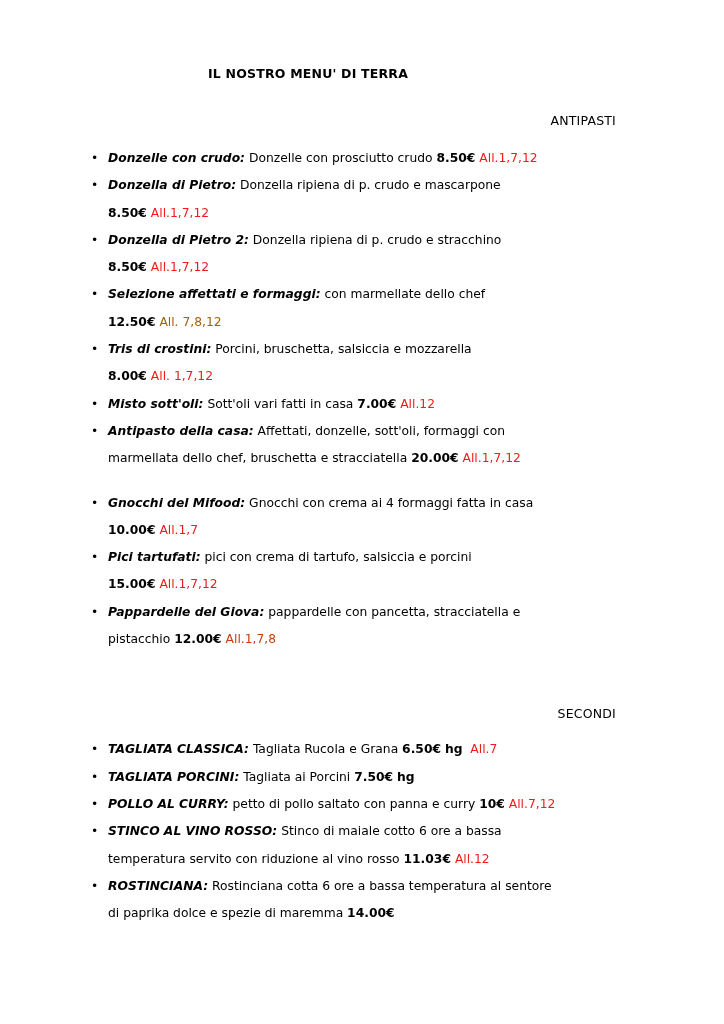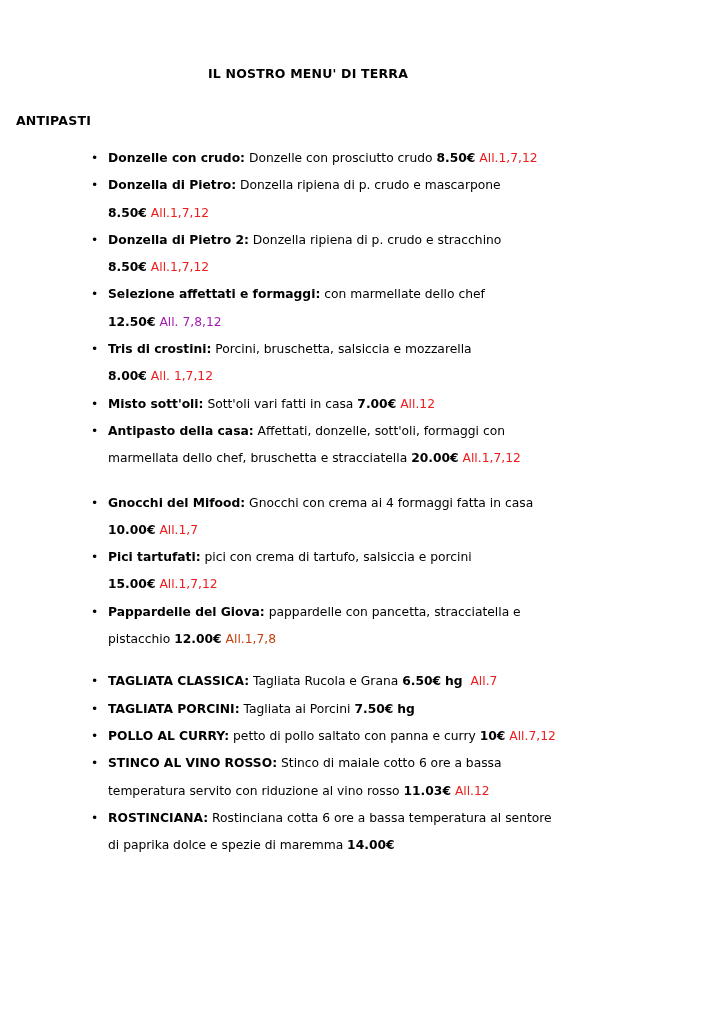--- a/index.html
+++ b/index.html
@@ -28,26 +28,25 @@
     font-weight: bold;
     letter-spacing: 0.2px;
     margin: 0;
     padding-top: 66px;
     line-height: 1.2;
   }
   .section {
     margin: 0;
   }
   .section-head {
-    text-align: left;
+    text-align: right;
     font-size: 12.5px;
-    font-weight: bold;
+    font-weight: normal;
     letter-spacing: 0.2px;
     line-height: 1.2;
-    margin-left: 16px;
   }
   .section-antipasti .section-head { padding-top: 32px; }
   .section-primi .section-head { padding-top: 77px; }
   .section-secondi .section-head { padding-top: 53px; }
 
   .items {
     list-style: none;
     margin: 0;
     padding: 0;
   }
@@ -67,20 +66,21 @@
   }
   .item .bullet {
     position: absolute;
     left: 91px;
     top: 0;
     font-size: 12.3px;
     line-height: 27.3px;
   }
   .item .nm {
     font-weight: bold;
+    font-style: italic;
   }
   .item .desc {
     font-weight: normal;
   }
   .item .price {
     font-weight: bold;
     white-space: nowrap;
     text-align: right;
   }
   .item .unit {
@@ -100,34 +100,35 @@
 
   <h1 class="doc-title">IL NOSTRO MENU' DI TERRA</h1>
 
   <div id="sections-root">
       <div class="section section-antipasti">
         <div class="section-head">ANTIPASTI</div>
         <ul class="items">
           <li class="item"><span class="bullet">•</span><span class="nm">Donzelle con crudo:</span> <span class="desc">Donzelle con prosciutto crudo</span> <span class="price">8.50€</span><span class="sp"> </span><span class="allerg" style="color: rgb(238, 28, 28);">All.1,7,12</span></li>
           <li class="item"><span class="bullet">•</span><span class="nm">Donzella di Pietro:</span> <span class="desc">Donzella ripiena di p. crudo e mascarpone</span> <span class="price">8.50€</span><span class="sp"> </span><span class="allerg" style="color: rgb(238, 28, 28);">All.1,7,12</span></li>
           <li class="item"><span class="bullet">•</span><span class="nm">Donzella di Pietro 2:</span> <span class="desc">Donzella ripiena di p. crudo e stracchino</span> <span class="price">8.50€</span><span class="sp"> </span><span class="allerg" style="color: rgb(238, 28, 28);">All.1,7,12</span></li>
-          <li class="item"><span class="bullet">•</span><span class="nm">Selezione affettati e formaggi:</span> <span class="desc">con marmellate dello chef</span> <span class="price">12.50€</span><span class="sp"> </span><span class="allerg" style="color: #a21caf; text-align: center;">All. 7,8,12</span></li>
+          <li class="item"><span class="bullet">•</span><span class="nm">Selezione affettati e formaggi:</span> <span class="desc">con marmellate dello chef</span> <span class="price">12.50€</span><span class="sp"> </span><span class="allerg" style="color: #a16207; text-align: center;">All. 7,8,12</span></li>
           <li class="item"><span class="bullet">•</span><span class="nm">Tris di crostini:</span> <span class="desc">Porcini, bruschetta, salsiccia e mozzarella</span> <span class="price">8.00€</span><span class="sp"> </span><span class="allerg" style="color: rgb(238, 28, 28); margin-top: 8px;">All. 1,7,12</span></li>
           <li class="item"><span class="bullet">•</span><span class="nm">Misto sott'oli:</span> <span class="desc">Sott'oli vari fatti in casa</span> <span class="price">7.00€</span><span class="sp"> </span><span class="allerg" style="color: rgb(238, 28, 28);">All.12</span></li>
           <li class="item"><span class="bullet">•</span><span class="nm">Antipasto della casa:</span> <span class="desc">Affettati, donzelle, sott'oli, formaggi con marmellata dello chef, bruschetta e stracciatella</span> <span class="price">20.00€</span><span class="sp"> </span><span class="allerg" style="color: rgb(238, 28, 28);">All.1,7,12</span></li>
         </ul>
       </div>
       <div class="section section-primi">
         <ul class="items">
           <li class="item"><span class="bullet">•</span><span class="nm">Gnocchi del Mifood:</span> <span class="desc">Gnocchi con crema ai 4 formaggi fatta in casa</span> <span class="price">10.00€</span><span class="sp"> </span><span class="allerg" style="color: rgb(238, 28, 28);">All.1,7</span></li>
           <li class="item"><span class="bullet">•</span><span class="nm">Pici tartufati:</span> <span class="desc">pici con crema di tartufo, salsiccia e porcini</span> <span class="price">15.00€</span><span class="sp"> </span><span class="allerg" style="color: rgb(238, 28, 28);">All.1,7,12</span></li>
           <li class="item"><span class="bullet">•</span><span class="nm">Pappardelle del Giova:</span> <span class="desc">pappardelle con pancetta, stracciatella e pistacchio</span> <span class="price">12.00€</span><span class="sp"> </span><span class="allerg" style="color: #c2410c;">All.1,7,8</span></li>
         </ul>
       </div>
       <div class="section section-secondi">
+        <div class="section-head">SECONDI</div>
         <ul class="items">
           <li class="item"><span class="bullet">•</span><span class="nm">TAGLIATA CLASSICA:</span> <span class="desc">Tagliata Rucola e Grana</span> <span class="price">6.50€</span> <span class="unit">hg</span><span class="sp">  </span><span class="allerg" style="color: rgb(238, 28, 28);">All.7</span></li>
           <li class="item"><span class="bullet">•</span><span class="nm">TAGLIATA PORCINI:</span> <span class="desc">Tagliata ai Porcini</span> <span class="price">7.50€</span> <span class="unit">hg</span></li>
           <li class="item"><span class="bullet">•</span><span class="nm">POLLO AL CURRY:</span> <span class="desc">petto di pollo saltato con panna e curry</span> <span class="price">10€</span><span class="sp"> </span><span class="allerg" style="color: rgb(238, 28, 28);">All.7,12</span></li>
           <li class="item"><span class="bullet">•</span><span class="nm">STINCO AL VINO ROSSO:</span> <span class="desc">Stinco di maiale cotto 6 ore a bassa temperatura servito con riduzione al vino rosso</span> <span class="price">11.03€</span><span class="sp"> </span><span class="allerg" style="color: rgb(238, 28, 28);">All.12</span></li>
           <li class="item"><span class="bullet">•</span><span class="nm">ROSTINCIANA:</span> <span class="desc">Rostinciana cotta 6 ore a bassa temperatura al sentore di paprika dolce e spezie di maremma</span> <span class="price">14.00€</span></li>
         </ul>
       </div>
     </div>
 

